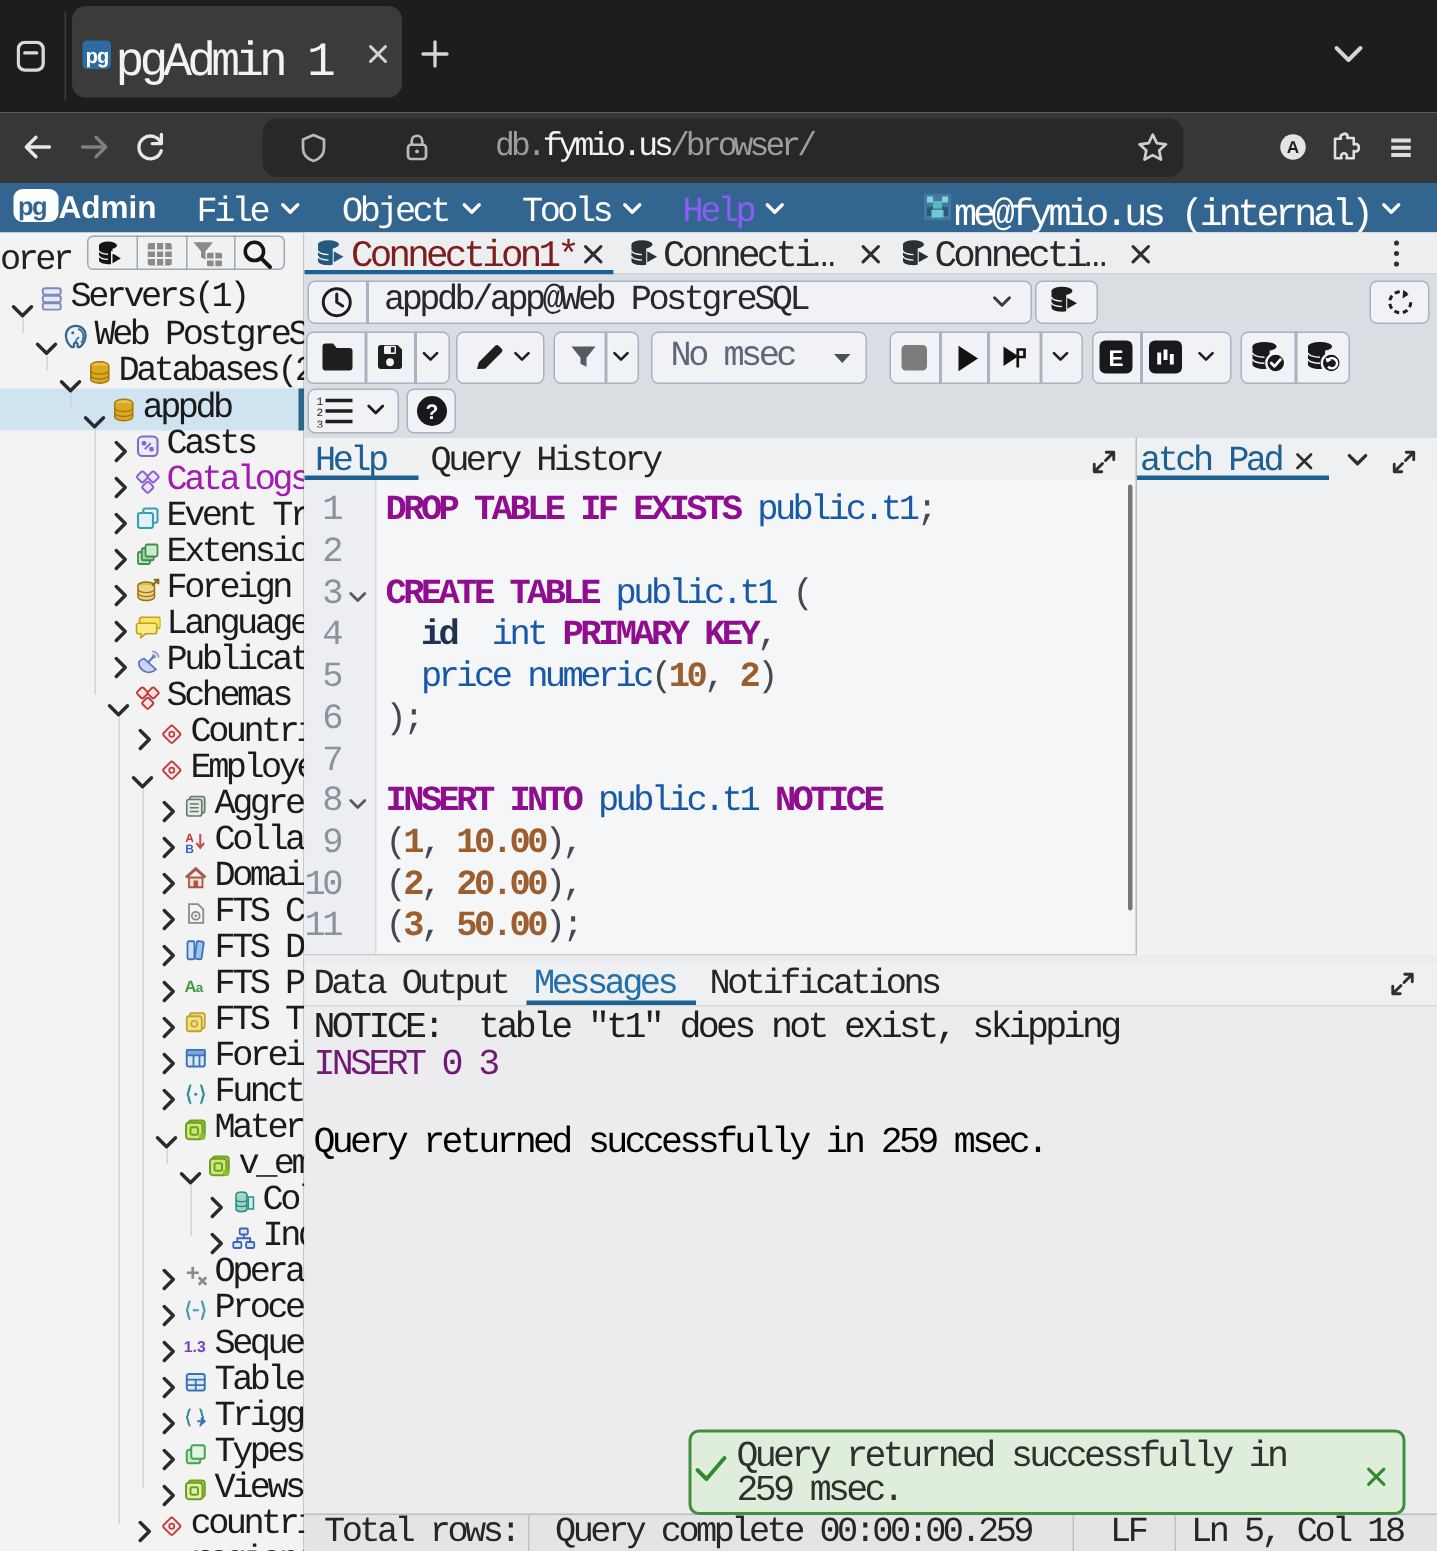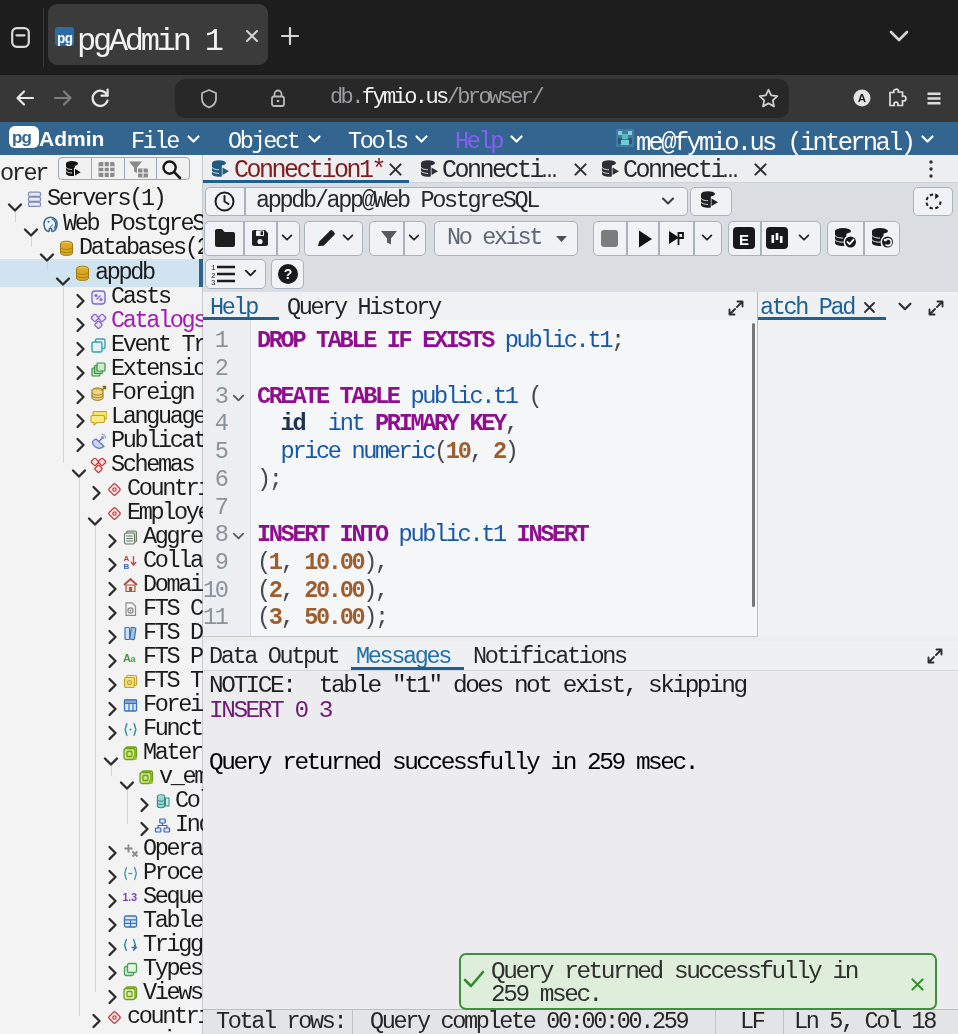--- a/index.html
+++ b/index.html
@@ -542,21 +542,21 @@
   </svg>
 <div class="a" style="left:369px;top:221px;width:57px;height:35px;background:#f1f2f5;border:1.5px solid #a9b3c0;border-radius:5px;box-sizing:border-box;"></div>
 <div class="a" style="left:403px;top:221px;width:1.5px;height:35px;background:#a9b3c0;"></div>
 <svg class="a" style="left:379px;top:228px;" width="20" height="20" viewBox="0 0 20 20">
 <path d="M2 3 H18 L12 10.5 V16.5 L8 14.5 V10.5 Z" fill="#555b63"></path>
   </svg>
 <svg class="a" style="left:407.0px;top:233.0px;" width="14" height="10" viewBox="0 0 16 11">
 <path d="M3 2.5 L8 7.5 L13 2.5" stroke="#1e1e1e" stroke-width="2" fill="none" stroke-linecap="round" stroke-linejoin="round"></path>
   </svg>
 <div class="a" style="left:434px;top:221px;width:144px;height:35px;background:#f1f2f5;border:1.5px solid #a9b3c0;border-radius:5px;box-sizing:border-box;"></div>
-<div class="a mono t19" style="left:447px;top:226px;color:#5c6778;">No exist</div>
+<div class="a mono t19" style="left:447px;top:226px;color:#5c6778;">No msec</div>
 <svg class="a" style="left:553px;top:233px;" width="17" height="12" viewBox="0 0 17 12">
 <path d="M3 3 L8.5 9 L14 3 Z" fill="#4a5058"></path>
   </svg>
 <div class="a" style="left:593px;top:221px;width:129px;height:35px;background:#f1f2f5;border:1.5px solid #a9b3c0;border-radius:5px;box-sizing:border-box;"></div>
 <div class="a" style="left:626px;top:221px;width:1.5px;height:35px;background:#a9b3c0;"></div>
 <div class="a" style="left:658px;top:221px;width:1.5px;height:35px;background:#a9b3c0;"></div>
 <div class="a" style="left:693px;top:221px;width:1.5px;height:35px;background:#a9b3c0;"></div>
 <div class="a" style="left:601px;top:230px;width:17px;height:17px;background:#7c7c7c;border-radius:3px;"></div>
 <svg class="a" style="left:635px;top:228px;" width="20" height="22" viewBox="0 0 20 22">
 <path d="M4 2.5 L17 11 L4 19.5 Z" fill="#121212"></path>
@@ -635,21 +635,21 @@
 <div class="a mono tc" style="left:257px;top:412.4px;"><span style="color:#45484e;">  </span><span style="color:#1f3350;font-weight:bold;">id</span><span style="color:#45484e;">  </span><span style="color:#1758a8;">int</span><span style="color:#45484e;"> </span><span style="color:#8f0d8f;font-weight:bold;">PRIMARY KEY</span><span style="color:#45484e;">,</span></div>
 <div class="a mono tc" style="left:203px;top:440.1px;width:23.6px;text-align:right;color:#8a929c;">5</div>
 <div class="a mono tc" style="left:257px;top:440.1px;"><span style="color:#45484e;">  </span><span style="color:#1758a8;">price</span><span style="color:#45484e;"> </span><span style="color:#1758a8;">numeric</span><span style="color:#45484e;">(</span><span style="color:#9c5e2e;font-weight:bold;">10</span><span style="color:#45484e;">, </span><span style="color:#9c5e2e;font-weight:bold;">2</span><span style="color:#45484e;">)</span></div>
 <div class="a mono tc" style="left:203px;top:467.8px;width:23.6px;text-align:right;color:#8a929c;">6</div>
 <div class="a mono tc" style="left:257px;top:467.8px;"><span style="color:#45484e;">);</span></div>
 <div class="a mono tc" style="left:203px;top:495.5px;width:23.6px;text-align:right;color:#8a929c;">7</div>
 <div class="a mono tc" style="left:203px;top:523.2px;width:23.6px;text-align:right;color:#8a929c;">8</div>
 <svg class="a" style="left:231.0px;top:531.2px;" width="15" height="11" viewBox="0 0 16 11">
 <path d="M3 2.5 L8 7.5 L13 2.5" stroke="#5a5a5a" stroke-width="2" fill="none" stroke-linecap="round" stroke-linejoin="round"></path>
   </svg>
-<div class="a mono tc" style="left:257px;top:523.2px;"><span style="color:#8f0d8f;font-weight:bold;">INSERT INTO</span><span style="color:#45484e;"> </span><span style="color:#1758a8;">public.t1</span><span style="color:#45484e;"> </span><span style="color:#8f0d8f;font-weight:bold;">INSERT</span></div>
+<div class="a mono tc" style="left:257px;top:523.2px;"><span style="color:#8f0d8f;font-weight:bold;">INSERT INTO</span><span style="color:#45484e;"> </span><span style="color:#1758a8;">public.t1</span><span style="color:#45484e;"> </span><span style="color:#8f0d8f;font-weight:bold;">NOTICE</span></div>
 <div class="a mono tc" style="left:203px;top:550.9px;width:23.6px;text-align:right;color:#8a929c;">9</div>
 <div class="a mono tc" style="left:257px;top:550.9px;"><span style="color:#45484e;">(</span><span style="color:#9c5e2e;font-weight:bold;">1</span><span style="color:#45484e;">, </span><span style="color:#9c5e2e;font-weight:bold;">10.00</span><span style="color:#45484e;">),</span></div>
 <div class="a mono tc" style="left:203px;top:578.6px;width:23.6px;text-align:right;color:#8a929c;">10</div>
 <div class="a mono tc" style="left:257px;top:578.6px;"><span style="color:#45484e;">(</span><span style="color:#9c5e2e;font-weight:bold;">2</span><span style="color:#45484e;">, </span><span style="color:#9c5e2e;font-weight:bold;">20.00</span><span style="color:#45484e;">),</span></div>
 <div class="a mono tc" style="left:203px;top:606.3px;width:23.6px;text-align:right;color:#8a929c;">11</div>
 <div class="a mono tc" style="left:257px;top:606.3px;"><span style="color:#45484e;">(</span><span style="color:#9c5e2e;font-weight:bold;">3</span><span style="color:#45484e;">, </span><span style="color:#9c5e2e;font-weight:bold;">50.00</span><span style="color:#45484e;">);</span></div>
 <div class="a" style="left:752px;top:322.5px;width:3px;height:284px;background:#777777;border-radius:2px;"></div>
 <div class="a" style="left:757px;top:292px;width:201px;height:345px;background:#f0f1f2;border-left:1.2px solid #b9bcc0;box-sizing:border-box;"></div>
 <div class="a" style="left:758.5px;top:292px;width:199px;height:28px;background:#eff0f1;"></div>
 <div class="a mono t19" style="left:760px;top:296px;color:#1d6193;">atch Pad</div>

